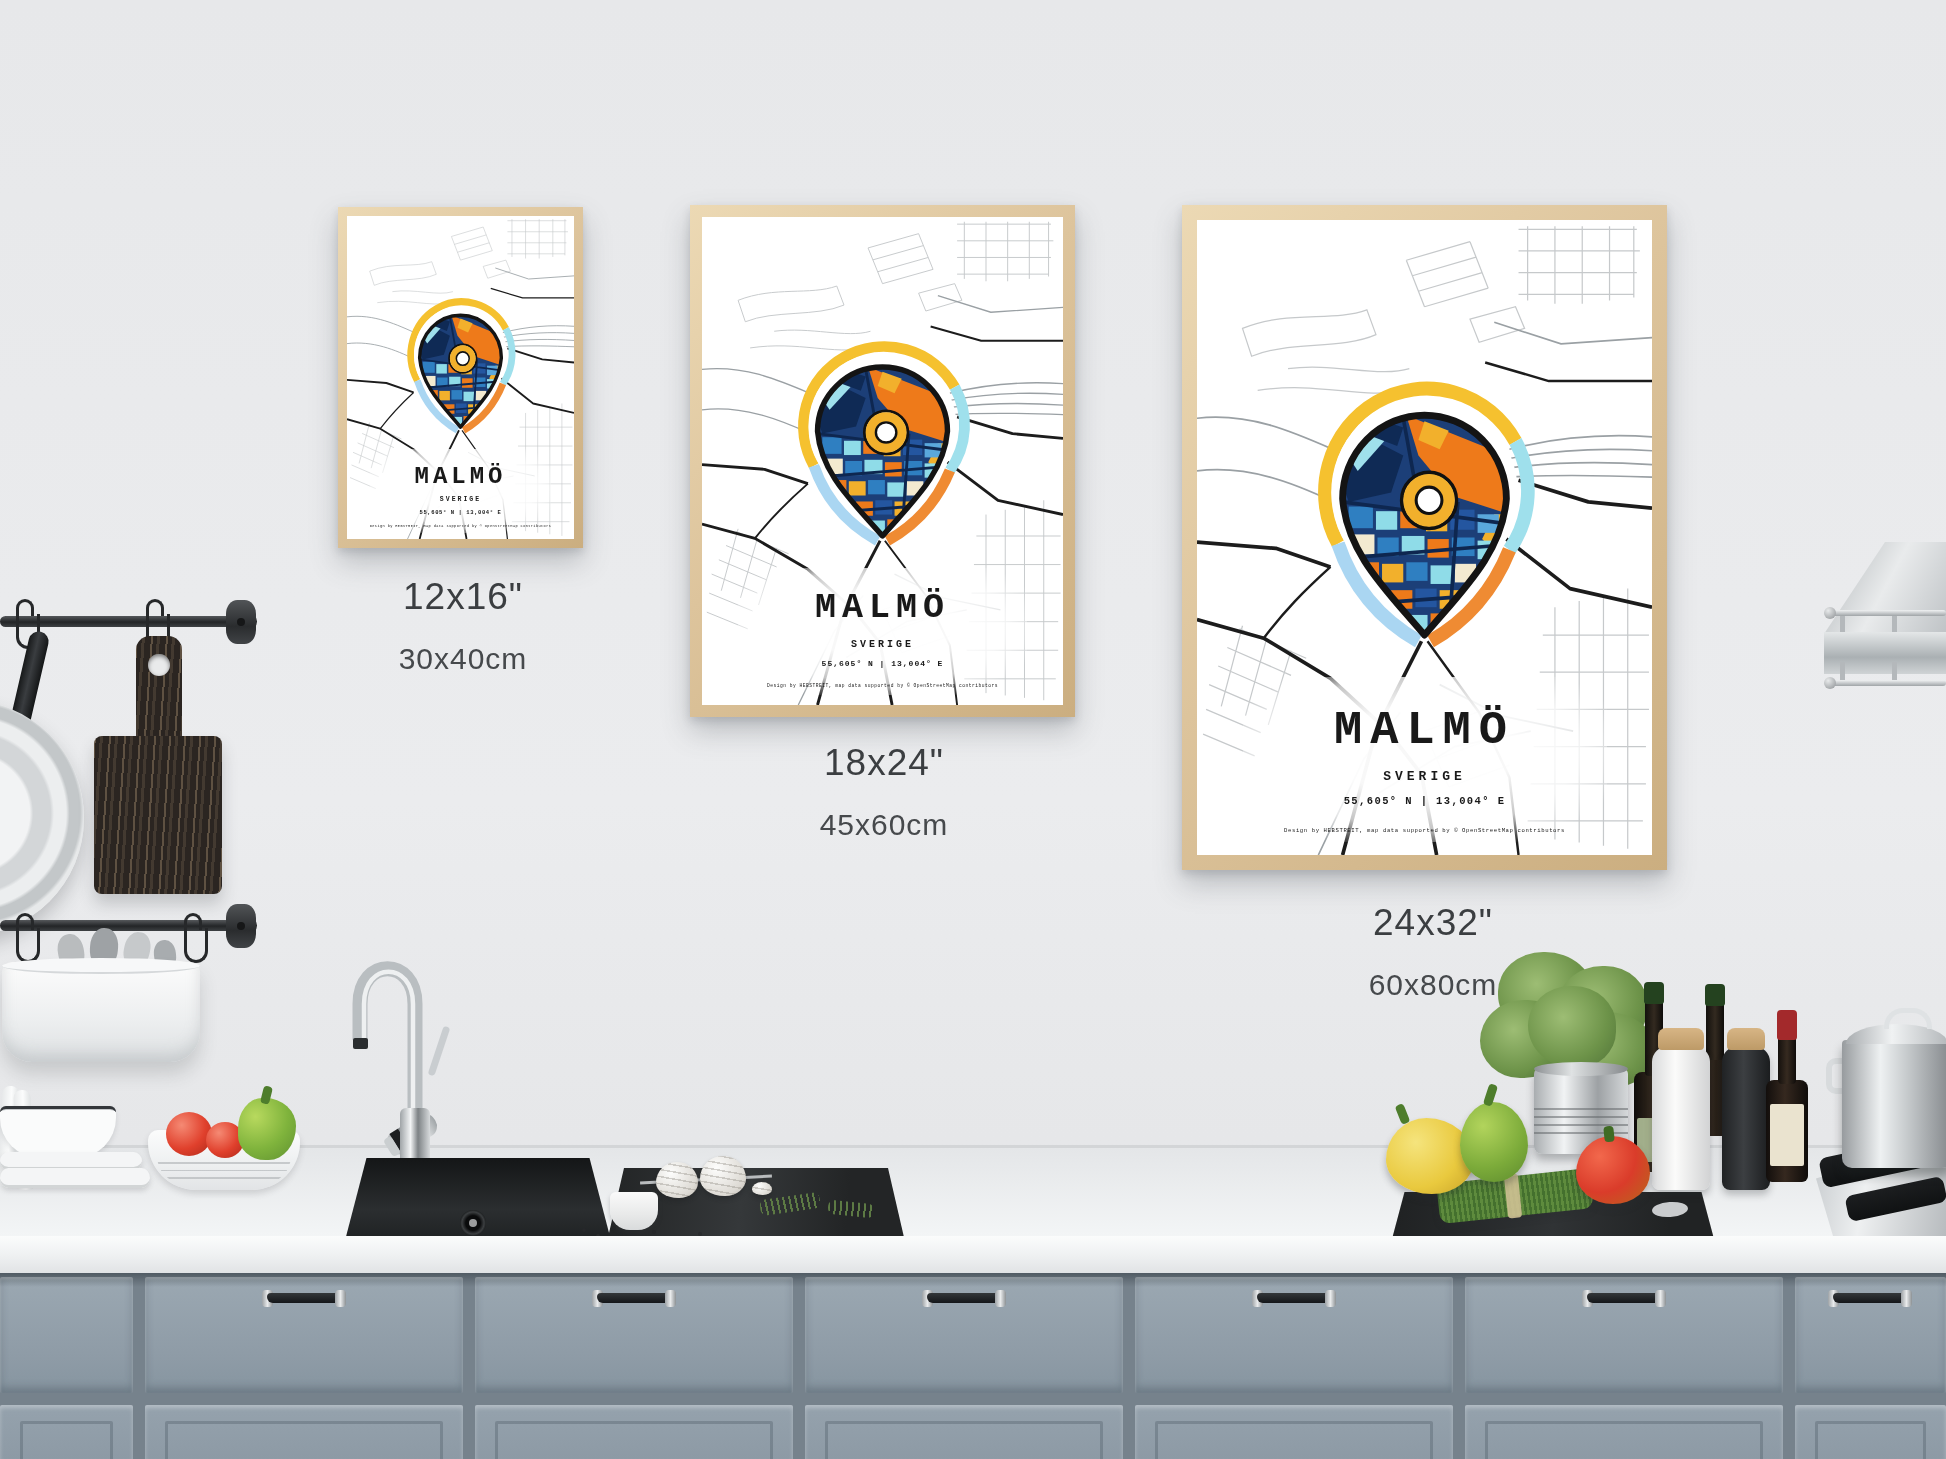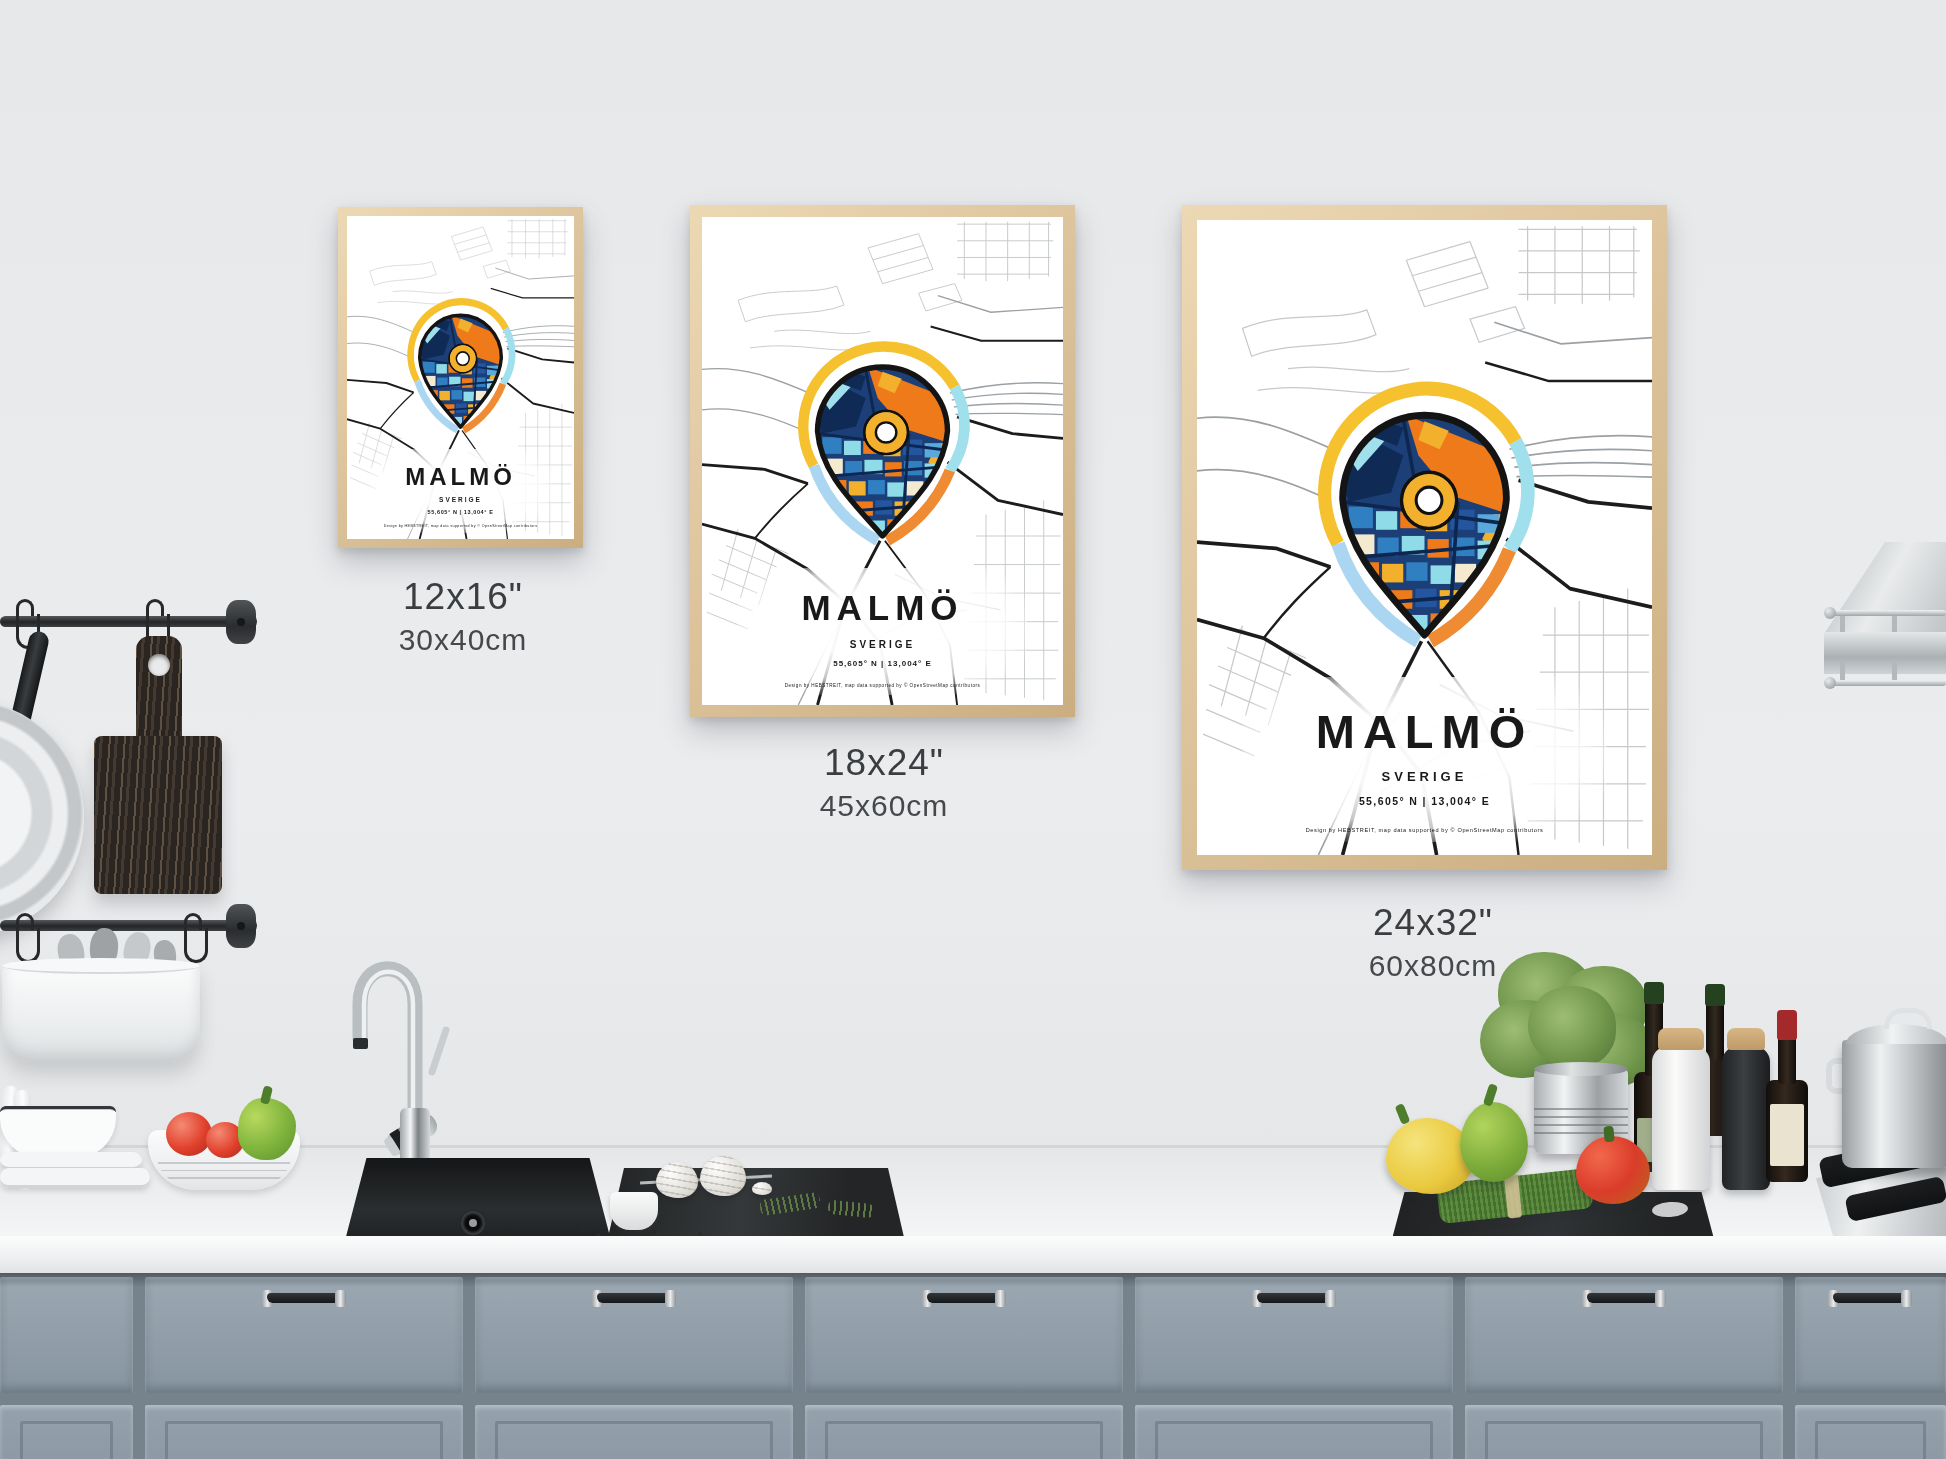--- a/index.html
+++ b/index.html
@@ -3,21 +3,21 @@
 <meta charset="utf-8">
 <style>
   html,body{margin:0;padding:0;background:#dcdde0;}
   .scene{position:relative;width:1946px;height:1459px;overflow:hidden;
     font-family:"Liberation Sans",sans-serif;
     background:linear-gradient(180deg,#e7e8ea 0%,#ebecee 55%,#e6e7e9 78%,#e2e3e5 100%);}
   .abs{position:absolute;}
 
   
   .poster{position:absolute;box-shadow:0 14px 26px rgba(80,85,92,.30),0 4px 8px rgba(80,85,92,.18);
-    background:linear-gradient(135deg,#ecd9b4 0%,#ddc49c 45%,#cbae80 100%);}
+    background:linear-gradient(135deg,#ecd9b4 0%,#ddc49c 45%,#cbae80 100%);font-family:Liberation Mono, monospace;}
   .paper{position:absolute;background:#fff;inset:var(--fw);
     box-shadow:inset 0 0 14px rgba(60,55,40,.18), inset 0 0 2px rgba(60,55,40,.3);}
   .paper svg.map{position:absolute;inset:0;width:100%;height:100%;}
   .ptext{position:absolute;inset:0;}
   .ptext>div{position:absolute;width:100%;text-align:center;color:#191919;}
   .ptext .backdrop{position:absolute;left:10%;width:80%;height:26%;top:72%;
     background:radial-gradient(ellipse at 50% 45%,rgba(255,255,255,.97) 35%,rgba(255,255,255,.75) 60%,rgba(255,255,255,0) 80%);}
   .city{font-weight:700;}
   .country{font-weight:700;color:#232323;}
   .coords{font-weight:700;color:#3a3a3a;}
@@ -31,21 +31,21 @@
   .p-md .country{top:86.4%;font-size:10px;letter-spacing:3px;}
   .p-md .coords{top:90.6%;font-size:8px;letter-spacing:1px;}
   .p-md .credit{top:95.4%;font-size:4.6px;letter-spacing:.5px;}
   .p-lg .city{top:76.2%;font-size:47px;letter-spacing:8px;}
   .p-lg .country{top:86.5%;font-size:13px;letter-spacing:4px;}
   .p-lg .coords{top:90.6%;font-size:10.5px;letter-spacing:1.4px;}
   .p-lg .credit{top:95.6%;font-size:5.6px;letter-spacing:.6px;}
 
   .size-label{position:absolute;width:260px;text-align:center;color:#3b3e41;}
   .size-label .in{font-size:37px;letter-spacing:1px;}
-  .size-label .cm{font-size:30px;margin-top:5px;color:#46494c;letter-spacing:1px;}
+  .size-label .cm{font-size:30px;margin-top:24px;color:#46494c;letter-spacing:1px;}
 
   
   .rail{position:absolute;height:11px;border-radius:6px;
     background:linear-gradient(180deg,#55585b,#232527 55%,#3d4043);}
   .rail::after{content:"";position:absolute;right:-5px;top:-3px;width:17px;height:17px;border-radius:50%;
     background:radial-gradient(circle at 35% 30%,#5a5d60,#1f2123 70%);}
   .mount{position:absolute;width:30px;height:44px;border-radius:38%/32%;
     background:linear-gradient(180deg,#515457,#2a2c2e 60%,#404346);}
   .mount::after{content:"";position:absolute;left:11px;top:18px;width:8px;height:8px;border-radius:50%;background:#161718;}
   .shook{position:absolute;width:18px;height:32px;border:3.5px solid #26282a;border-top:none;

